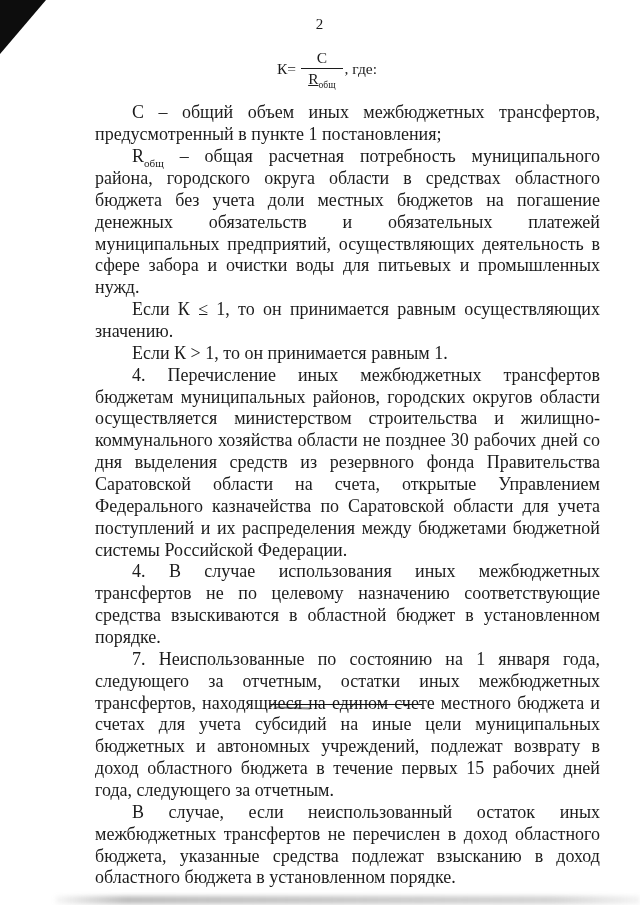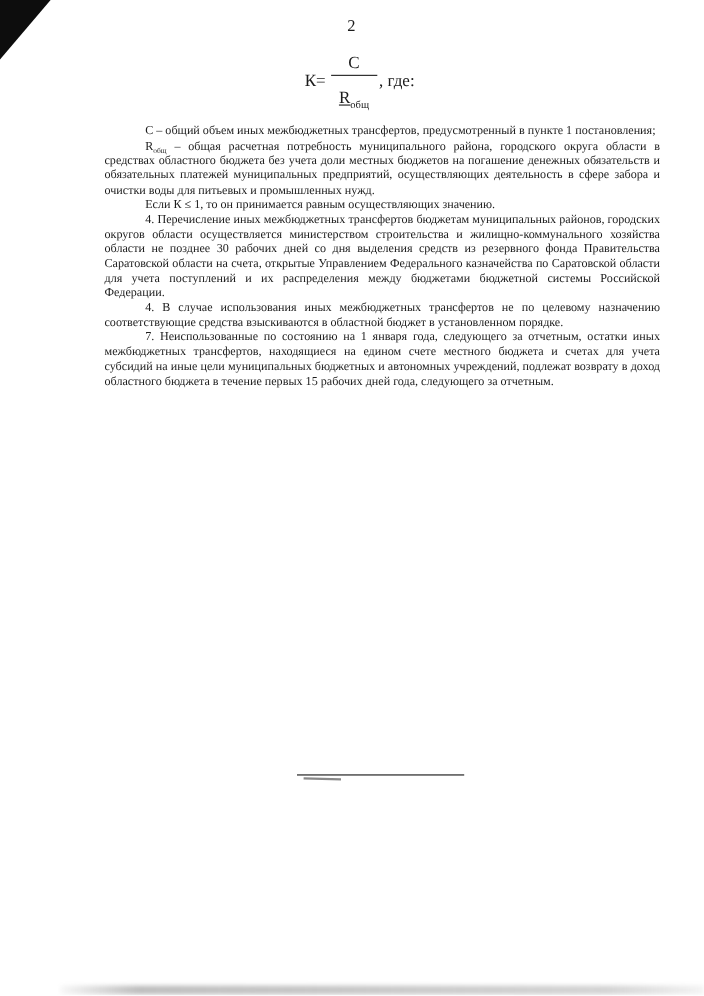--- a/index.html
+++ b/index.html
@@ -39,29 +39,29 @@
   .formula .lhs { margin-right: 3px; }
   .fraction {
     display: inline-flex;
     flex-direction: column;
     align-items: center;
     margin: 0 2px;
   }
   .fraction .num { padding: 0 12px 1px 12px; line-height: 1.15; }
   .fraction .den {
     border-top: 1.4px solid #1c1c1c;
-    padding: 12px 7px 0 7px;
+    padding: 1px 7px 0 7px;
     line-height: 1.2;
     text-decoration: underline;
   }
   sub { font-size: 62%; line-height: 0; }
   .body-text {
     margin: 14px 52px 0 95px;
     width: 505px;
-    font-size: 11px;
+    font-size: 18px;
     line-height: 1.215;
     text-align: justify;
   }
   .body-text p { text-indent: 37px; }
   .signature-line {
     position: absolute;
     top: 704px; left: 270px;
     width: 152px;
     border-top: 1.6px solid #111;
   }
@@ -100,22 +100,24 @@
       <span class="num">С</span>
       <span class="den"><span>R</span><sub>общ</sub></span>
     </span>
     <span>, где:</span>
   </div>
 
   <div class="body-text" id="paragraphs">
       <p><span>С – общий объем иных межбюджетных трансфертов, предусмотренный в пункте 1 постановления;</span></p>
       <p><span>R</span><sub>общ</sub><span> – общая расчетная потребность муниципального района, городского округа области в средствах областного бюджета без учета доли местных бюджетов на погашение денежных обязательств и обязательных платежей муниципальных предприятий, осуществляющих деятельность в сфере забора и очистки воды для питьевых и промышленных нужд.</span></p>
       <p><span>Если К ≤ 1, то он принимается равным осуществляющих значению.</span></p>
+      <p><span>Если К &gt; 1, то он принимается равным 1.</span></p>
       <p><span>4. Перечисление иных межбюджетных трансфертов бюджетам муниципальных районов, городских округов области осуществляется министерством строительства и жилищно-коммунального хозяйства области не позднее 30 рабочих дней со дня выделения средств из резервного фонда Правительства Саратовской области на счета, открытые Управлением Федерального казначейства по Саратовской области для учета поступлений и их распределения между бюджетами бюджетной системы Российской Федерации.</span></p>
       <p><span>4. В случае использования иных межбюджетных трансфертов не по целевому назначению соответствующие средства взыскиваются в областной бюджет в установленном порядке.</span></p>
       <p><span>7. Неиспользованные по состоянию на 1 января года, следующего за отчетным, остатки иных межбюджетных трансфертов, находящиеся на едином счете местного бюджета и счетах для учета субсидий на иные цели муниципальных бюджетных и автономных учреждений, подлежат возврату в доход областного бюджета в течение первых 15 рабочих дней года, следующего за отчетным.</span></p>
+      <p><span>В случае, если неиспользованный остаток иных межбюджетных трансфертов не перечислен в доход областного бюджета, указанные средства подлежат взысканию в доход областного бюджета в установленном порядке.</span></p>
     </div>
 
   <div class="signature-line"></div>
 
   <div class="bottom-shadow"></div>
 
 </div>
 
 </body></html>

